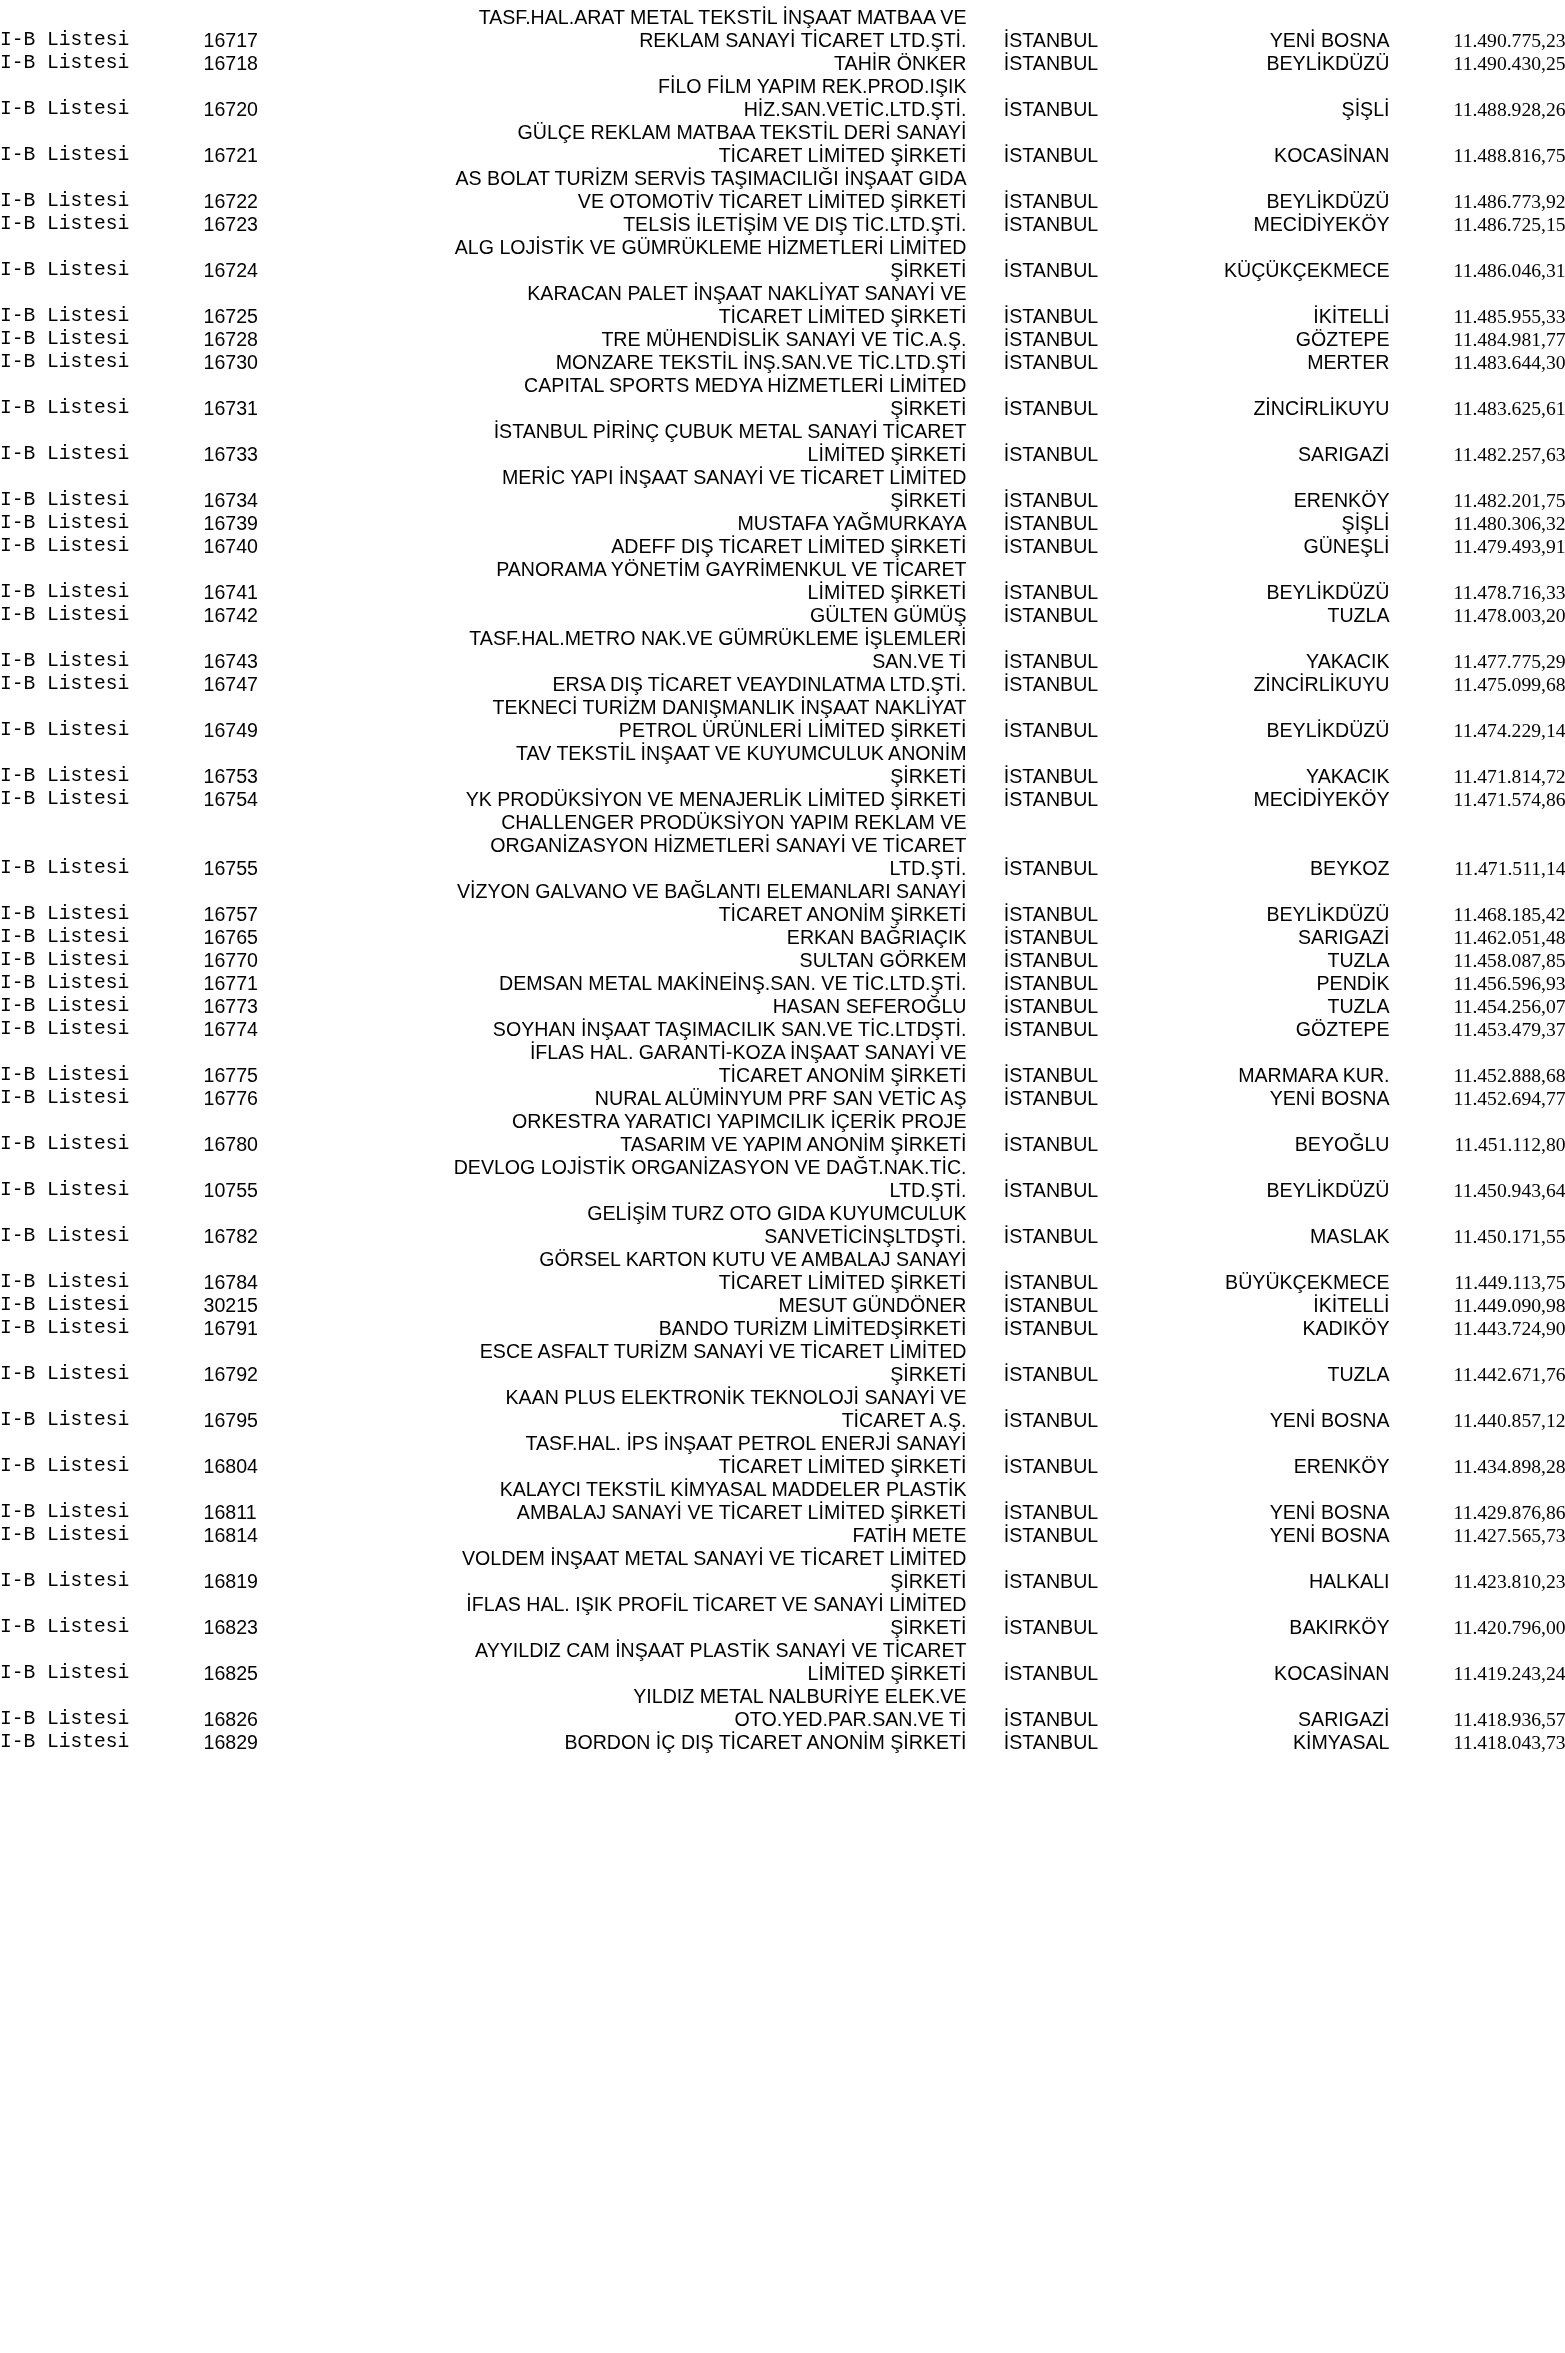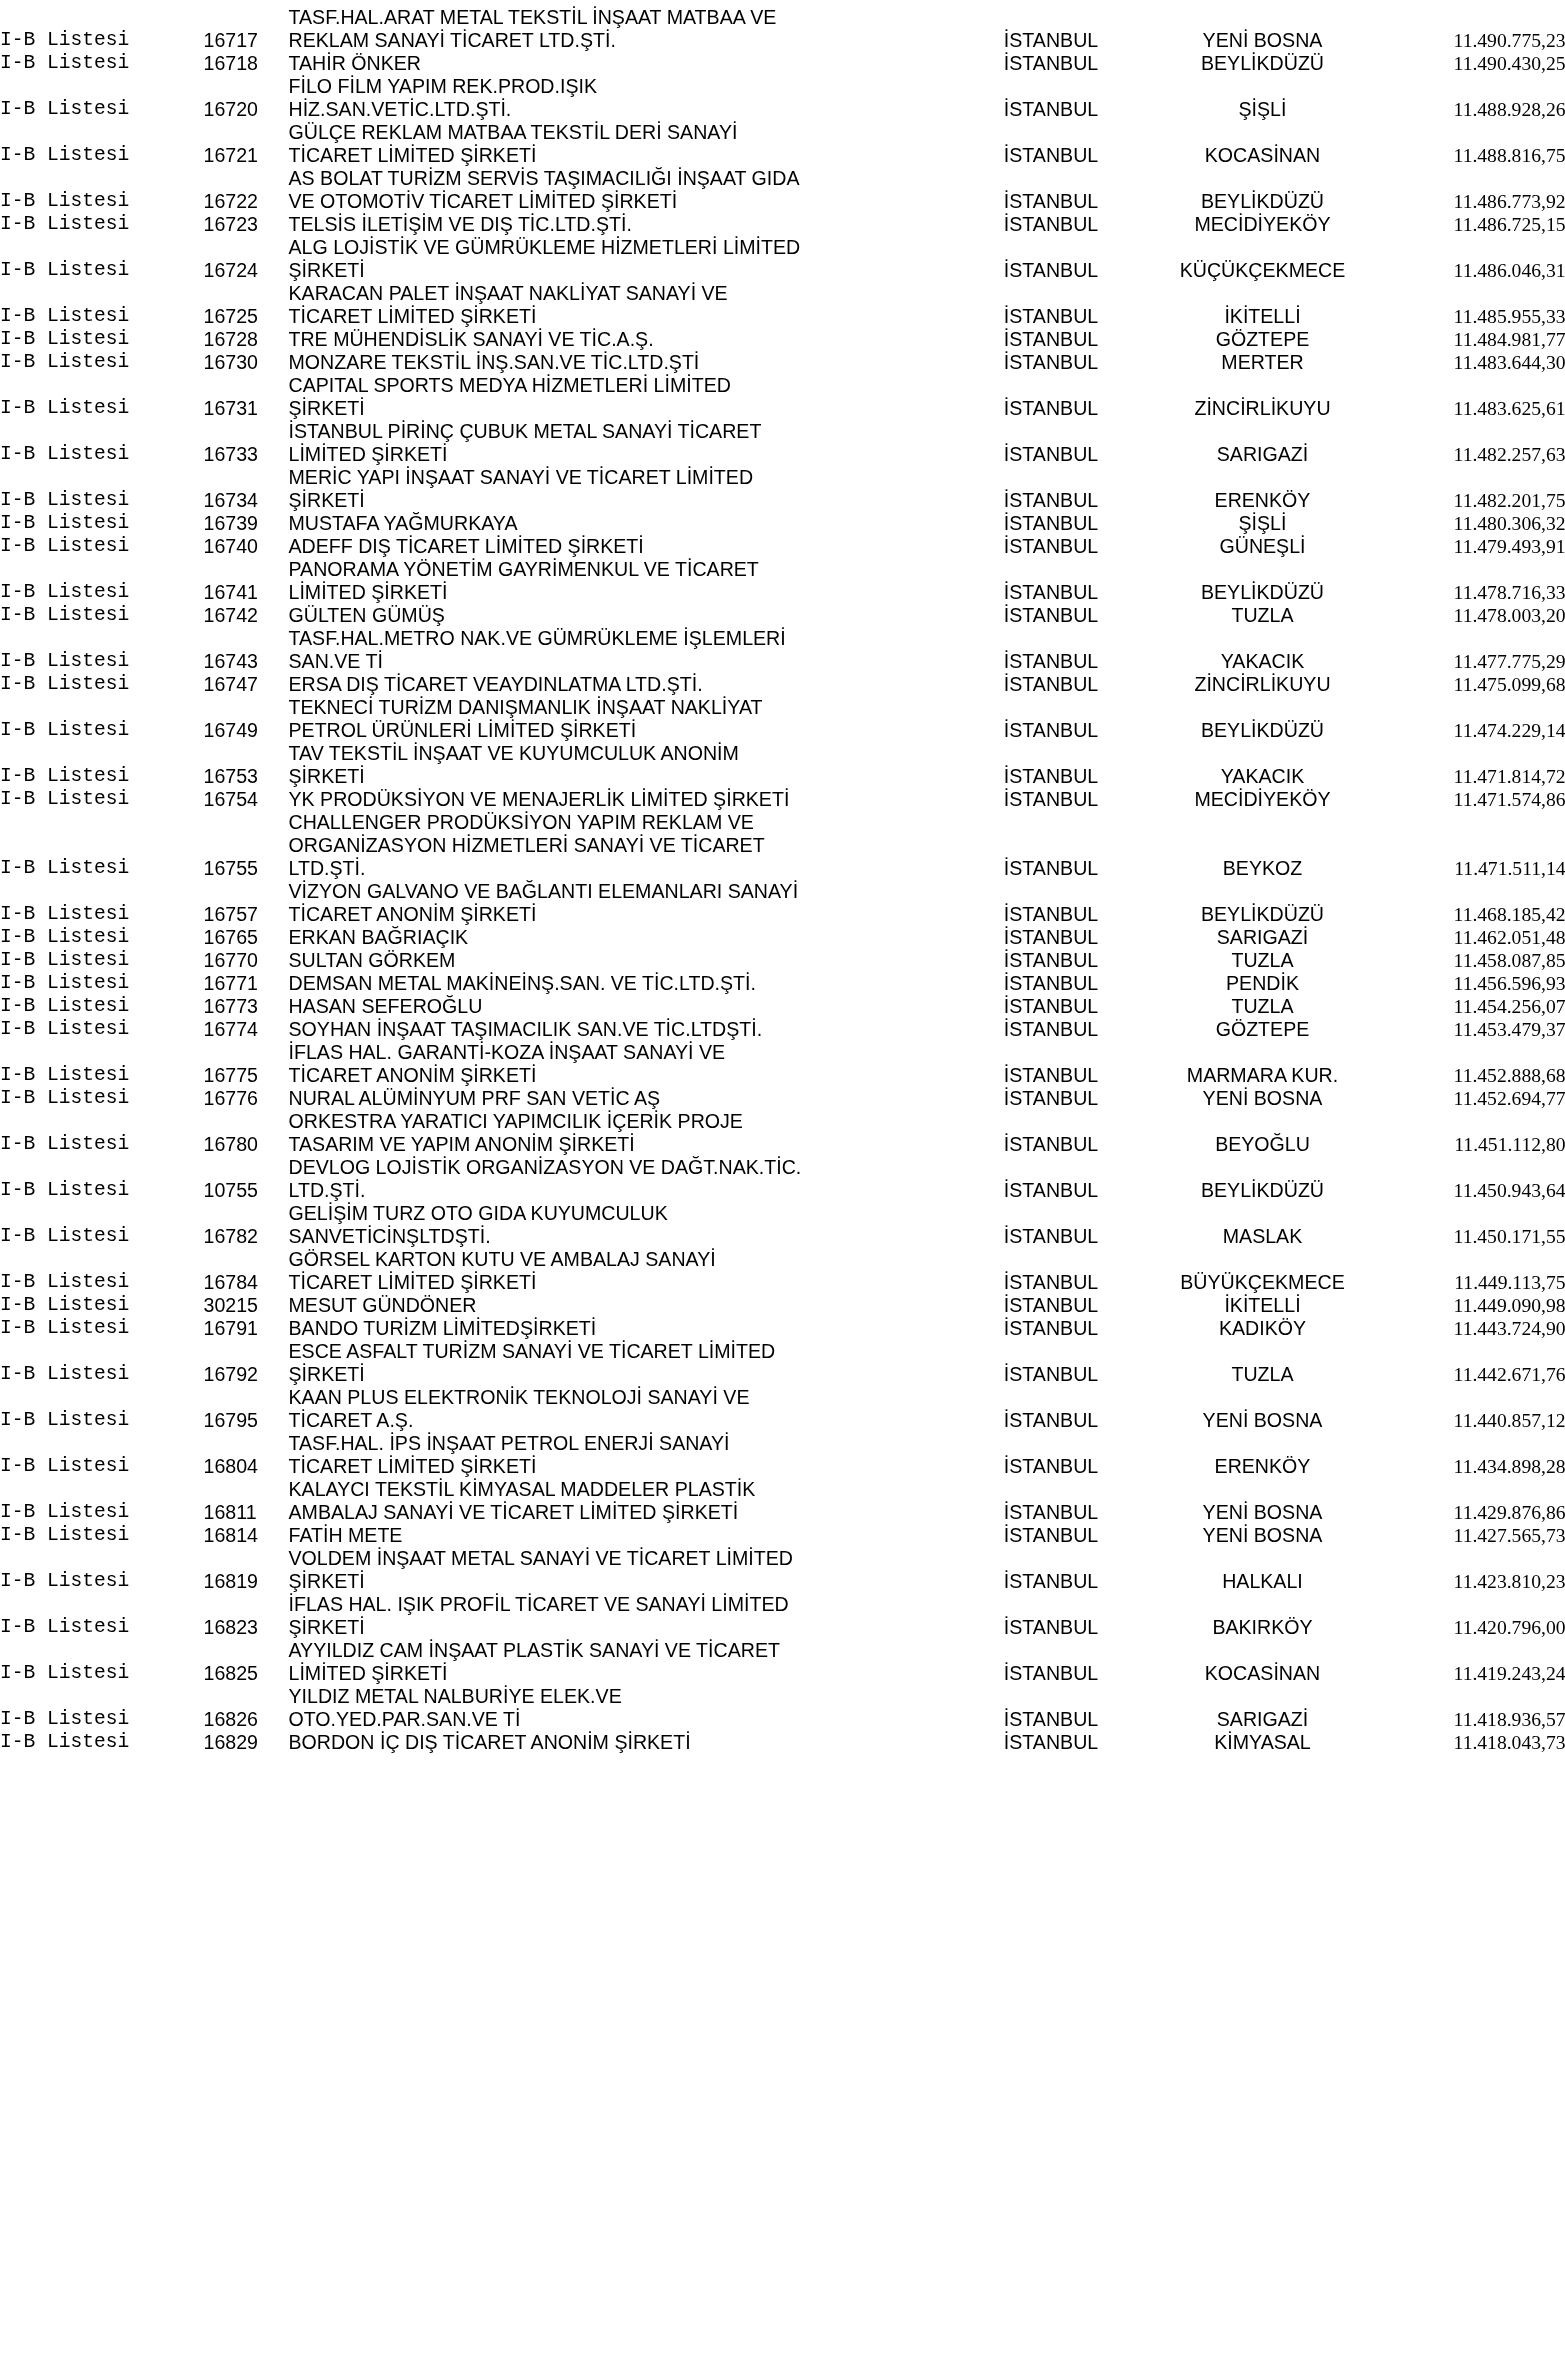--- a/index.html
+++ b/index.html
@@ -46,27 +46,27 @@
 
   td.list-cell {
     padding-left: 1.5px;
     font-family: Liberation Mono, monospace;
   }
   td.seq-cell {
     text-align: left;
     padding-right: 7.7px;
   }
   td.name-cell {
-    text-align: left;
+    text-align: right;
   }
   td.city-cell {
     text-align: center;
   }
   td.dist-cell {
-    text-align: center;
+    text-align: right;
   }
   td.amount-cell {
     text-align: right;
     padding-right: 3.1px;
     font-family: Liberation Serif, serif;
   }
   .name-line {
     display: block;
     white-space: nowrap;
   }

